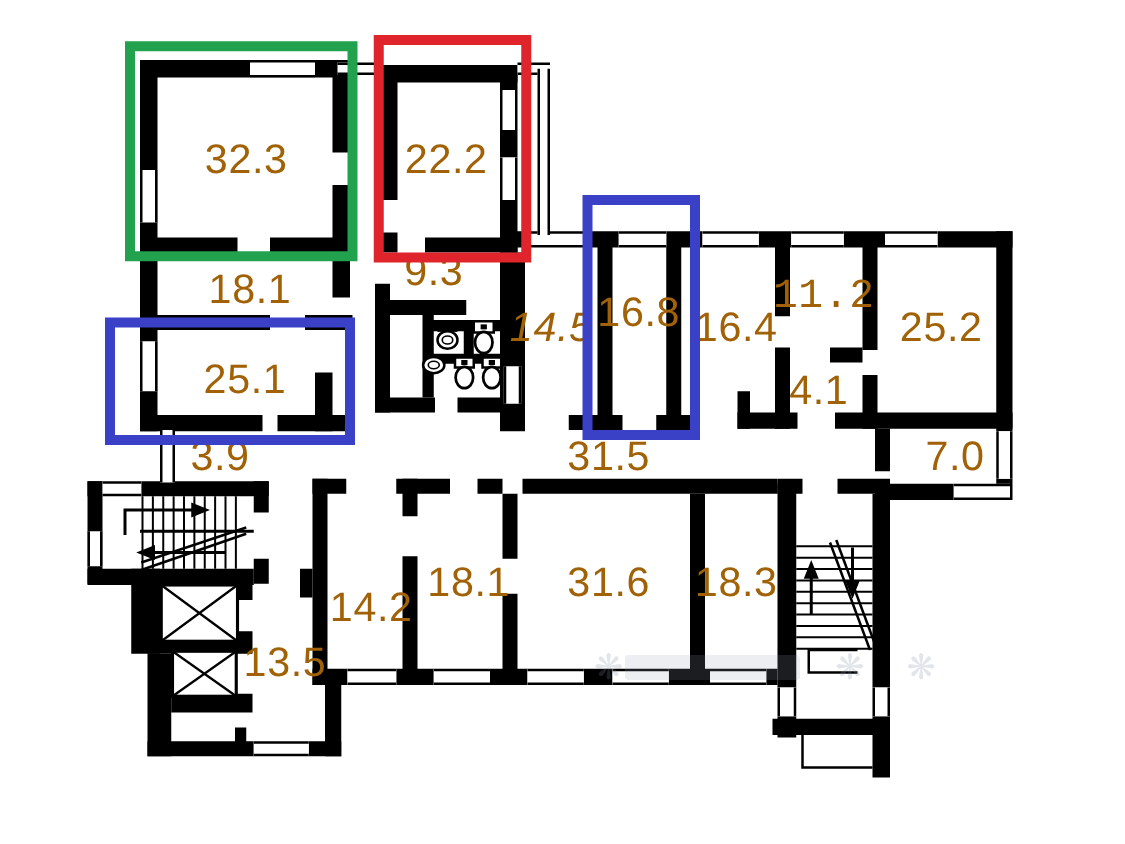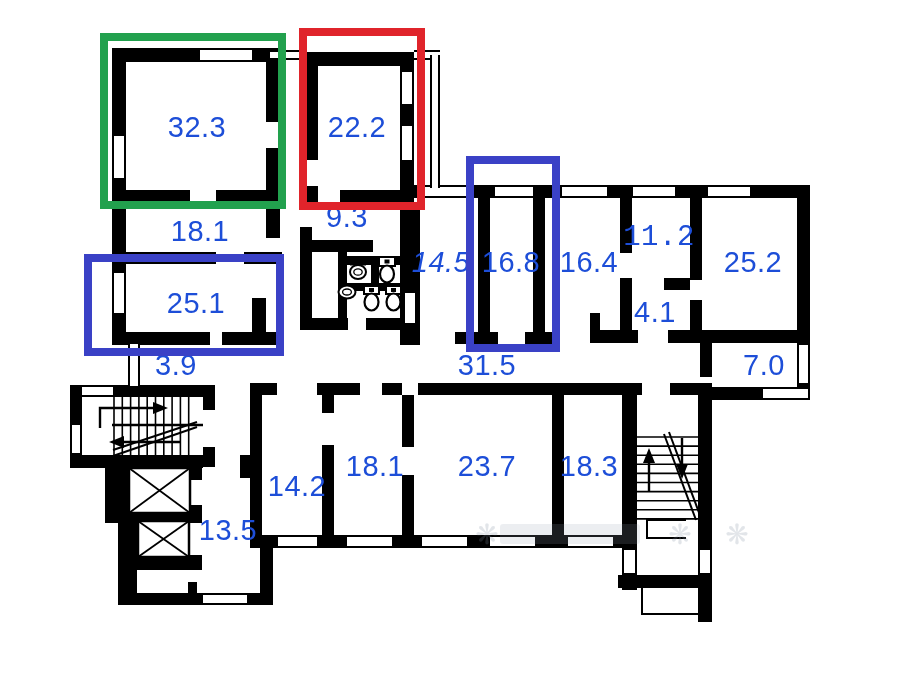--- a/index.html
+++ b/index.html
@@ -3,21 +3,21 @@
 <meta charset="utf-8">
 <style>
   html,body{margin:0;padding:0;background:#fff}
   .plan{position:relative;width:900px;height:675px;background:#fff;overflow:hidden;
         font-family:"Liberation Sans",sans-serif}
   .wall{position:absolute;background:#000}
   .win-h{position:absolute;background:#fff;border-top:2px solid #000;border-bottom:2px solid #000;box-sizing:border-box}
   .win-v{position:absolute;background:#fff;border-left:2px solid #000;border-right:2px solid #000;box-sizing:border-box}
   .strip-h{position:absolute;border-top:2px solid #000;border-bottom:2px solid #000;box-sizing:border-box;background:#fff}
   .strip-v{position:absolute;border-left:2px solid #000;border-right:2px solid #000;box-sizing:border-box;background:#fff}
-  .room-label{position:absolute;transform:translate(-50%,-50%);font-size:29px;color:#1d4ed8;
+  .room-label{position:absolute;transform:translate(-50%,-50%);font-size:33px;color:#a16207;
               white-space:nowrap;letter-spacing:.5px;z-index:6}
   .hl{position:absolute;box-sizing:border-box;z-index:8;background:transparent}
   .overlay{position:absolute;left:0;top:0;z-index:4;pointer-events:none}
   .watermark{position:absolute;z-index:7;opacity:.22;color:#7e8da0;font-size:28px;
              transform:translate(-50%,-50%)}
   .wm-bar{position:absolute;z-index:7;background:rgba(150,160,175,.18);border-radius:3px}
 </style>
 </head>
 <body>
 
@@ -238,30 +238,30 @@
     <div class="strip-h" style="left: 414px; top: 50px; width: 26px; height: 10px;"></div>
     <div class="strip-v" style="left: 430px; top: 55px; width: 10px; height: 133px;"></div>
     <div class="strip-v" style="left: 128px; top: 344px; width: 12px; height: 42px;"></div>
     <div class="room-label" style="left: 197px; top: 127px;">32.3</div>
     <div class="room-label" style="left: 357px; top: 127px;">22.2</div>
     <div class="room-label" style="left: 200px; top: 231px;">18.1</div>
     <div class="room-label" style="left: 347px; top: 217px;">9.3</div>
     <div class="room-label" style="left: 196px; top: 303px;">25.1</div>
     <div class="room-label" style="left: 176px; top: 365px;">3.9</div>
     <div class="room-label" style="left: 441px; top: 262px; font-style: italic;">14.5</div>
-    <div class="room-label" style="left: 511px; top: 262px;">16.8</div>
+    <div class="room-label" style="left: 511px; top: 250px;">16.8</div>
     <div class="room-label" style="left: 589px; top: 262px;">16.4</div>
     <div class="room-label" style="left: 659px; top: 237px; font-family: Liberation Mono, monospace;">11.2</div>
     <div class="room-label" style="left: 753px; top: 262px;">25.2</div>
     <div class="room-label" style="left: 655px; top: 312px;">4.1</div>
     <div class="room-label" style="left: 764px; top: 365px;">7.0</div>
     <div class="room-label" style="left: 487px; top: 365px;">31.5</div>
     <div class="room-label" style="left: 297px; top: 466px; margin-top: 20px;">14.2</div>
     <div class="room-label" style="left: 375px; top: 466px;">18.1</div>
-    <div class="room-label" style="left: 487px; top: 466px;">23.7</div>
+    <div class="room-label" style="left: 487px; top: 466px;">31.6</div>
     <div class="room-label" style="left: 589px; top: 466px;">18.3</div>
     <div class="room-label" style="left: 228px; top: 530px;">13.5</div>
     <div class="hl" style="left: 100px; top: 33px; width: 186px; height: 176px; border: 8px solid rgb(34, 161, 78);"></div>
     <div class="hl" style="left: 299px; top: 28px; width: 126px; height: 182px; border: 8px solid rgb(224, 36, 43);"></div>
     <div class="hl" style="left: 84px; top: 254px; width: 200px; height: 102px; border: 8px solid rgb(58, 65, 198);"></div>
     <div class="hl" style="left: 466px; top: 156px; width: 94px; height: 196px; border: 8px solid rgb(58, 65, 198);"></div>
     <div class="watermark" style="left: 487px; top: 534px;">❋</div>
     <div class="watermark" style="left: 680px; top: 534px;">❋</div>
     <div class="watermark" style="left: 737px; top: 534px;">❋</div>
   </div>

